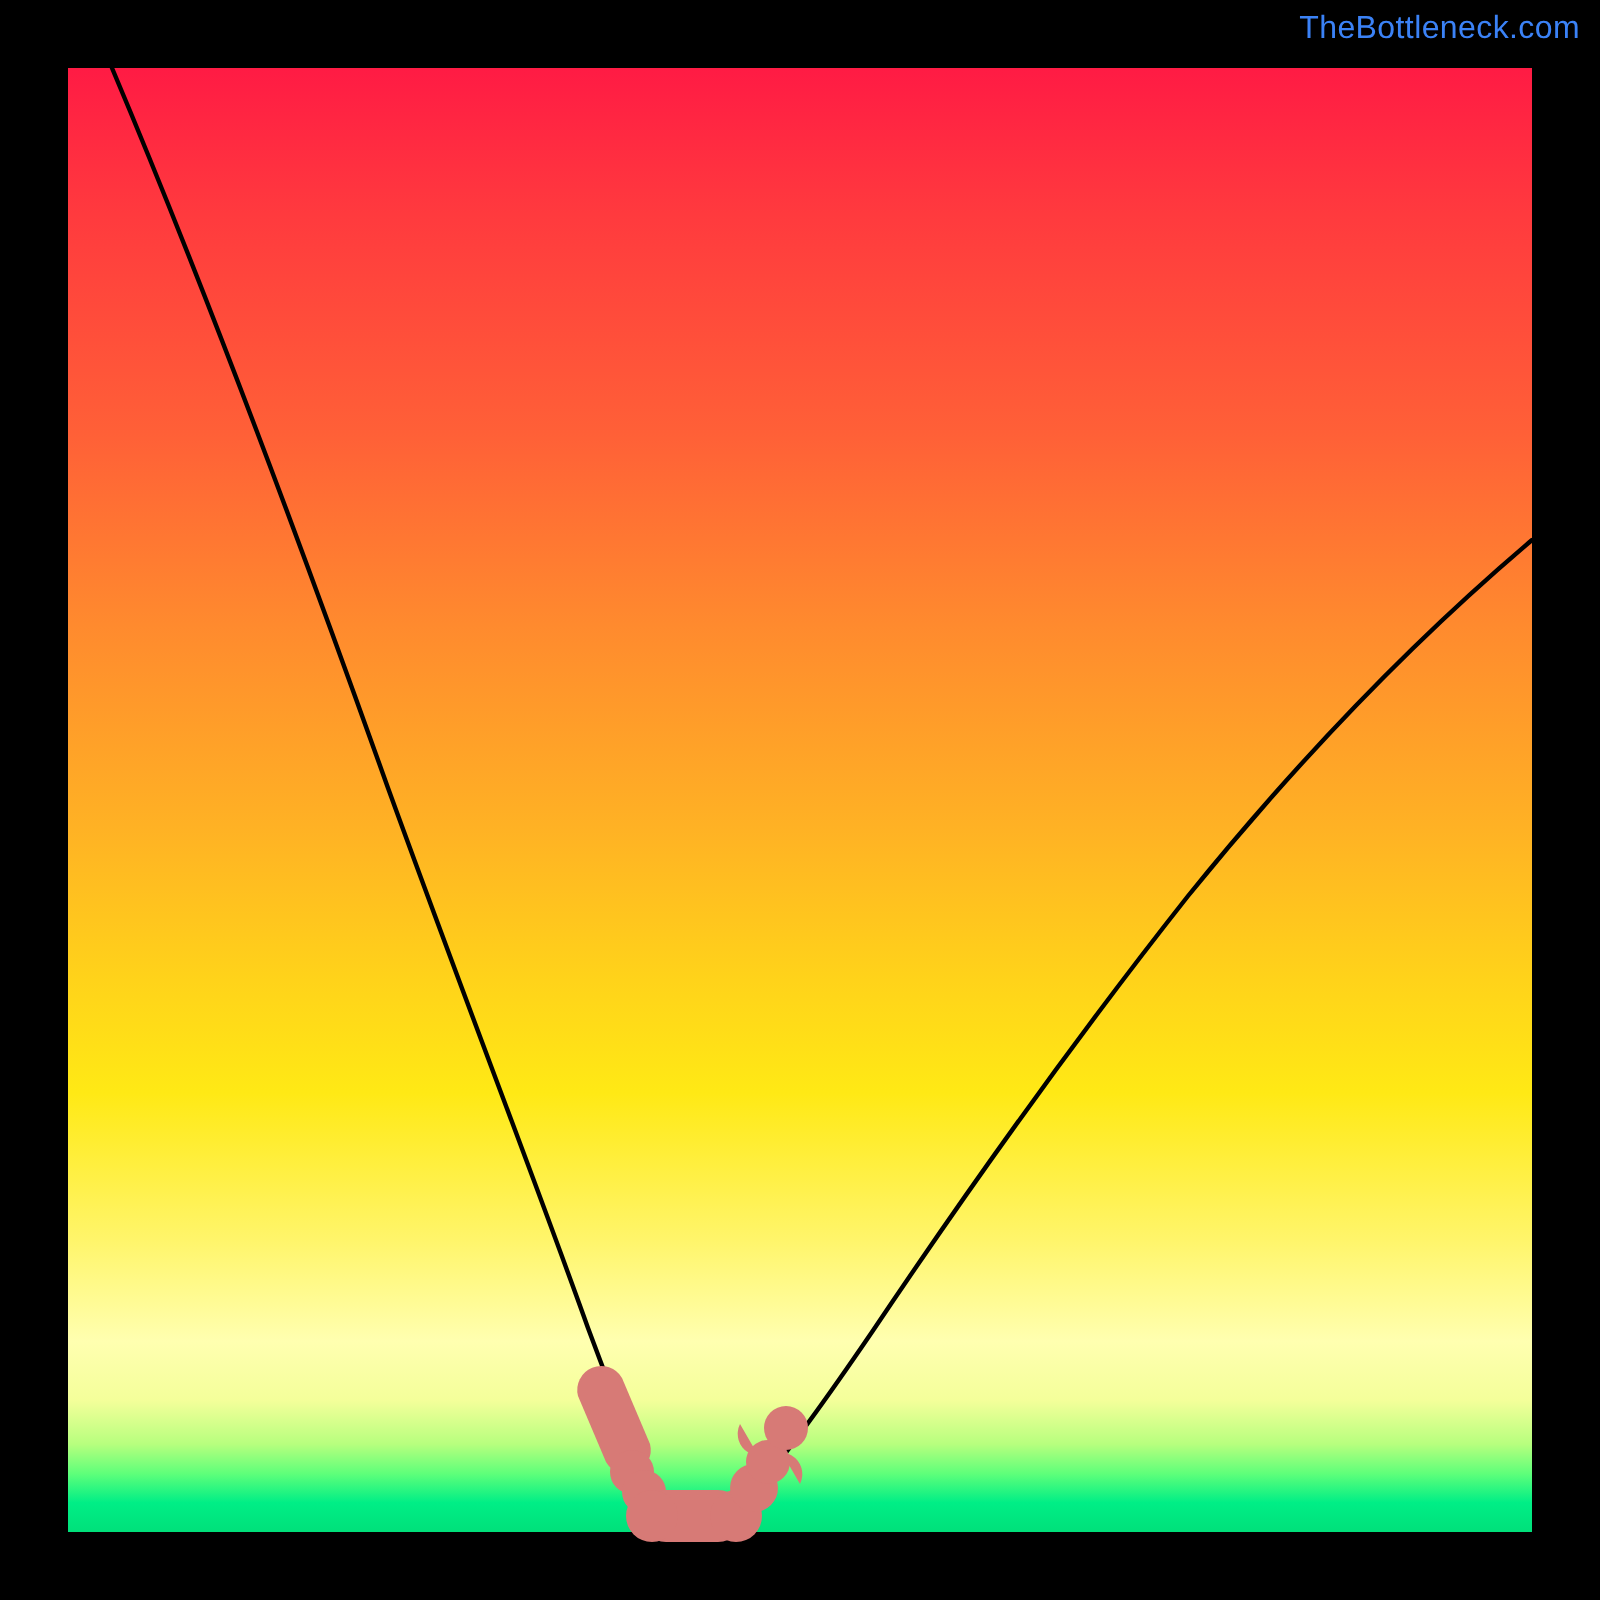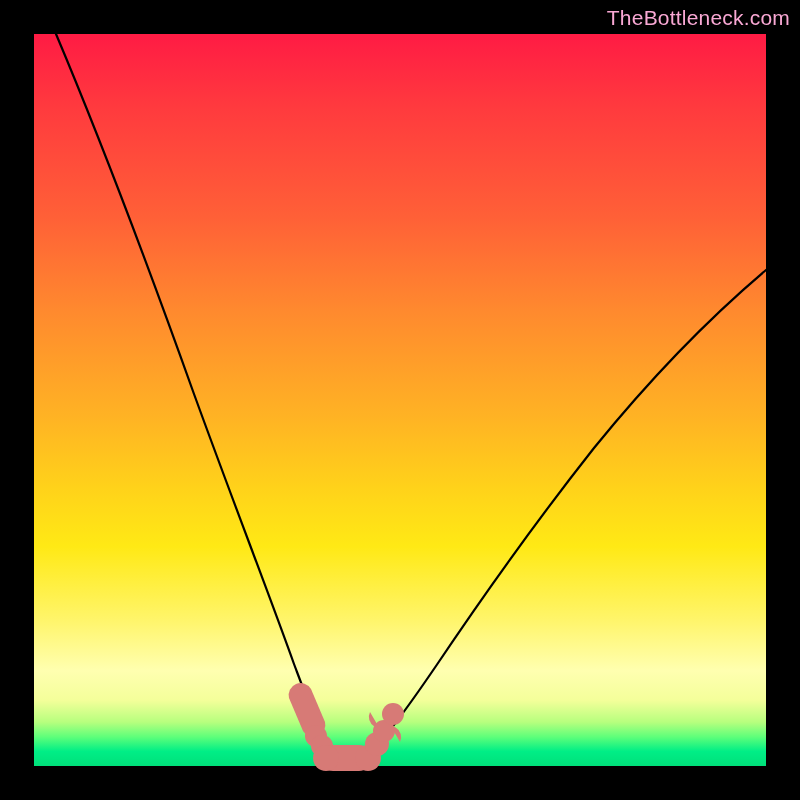--- a/index.html
+++ b/index.html
@@ -40,22 +40,22 @@
       #b7ff7e 94%,
       #5fff7a 96%,
       #00ee86 98%,
       #00e07a 100%
     );
   }
   .watermark {
     position: absolute;
     top: 6px;
     right: 10px;
-    color: #f9a8d4;
-    font-size: 21px;
+    color: #3b82f6;
+    font-size: 16px;
     font-weight: 400;
     letter-spacing: 0.2px;
     user-select: none;
   }
   svg.curve {
     position: absolute;
     left: 0;
     top: 0;
     width: 732px;
     height: 732px;

